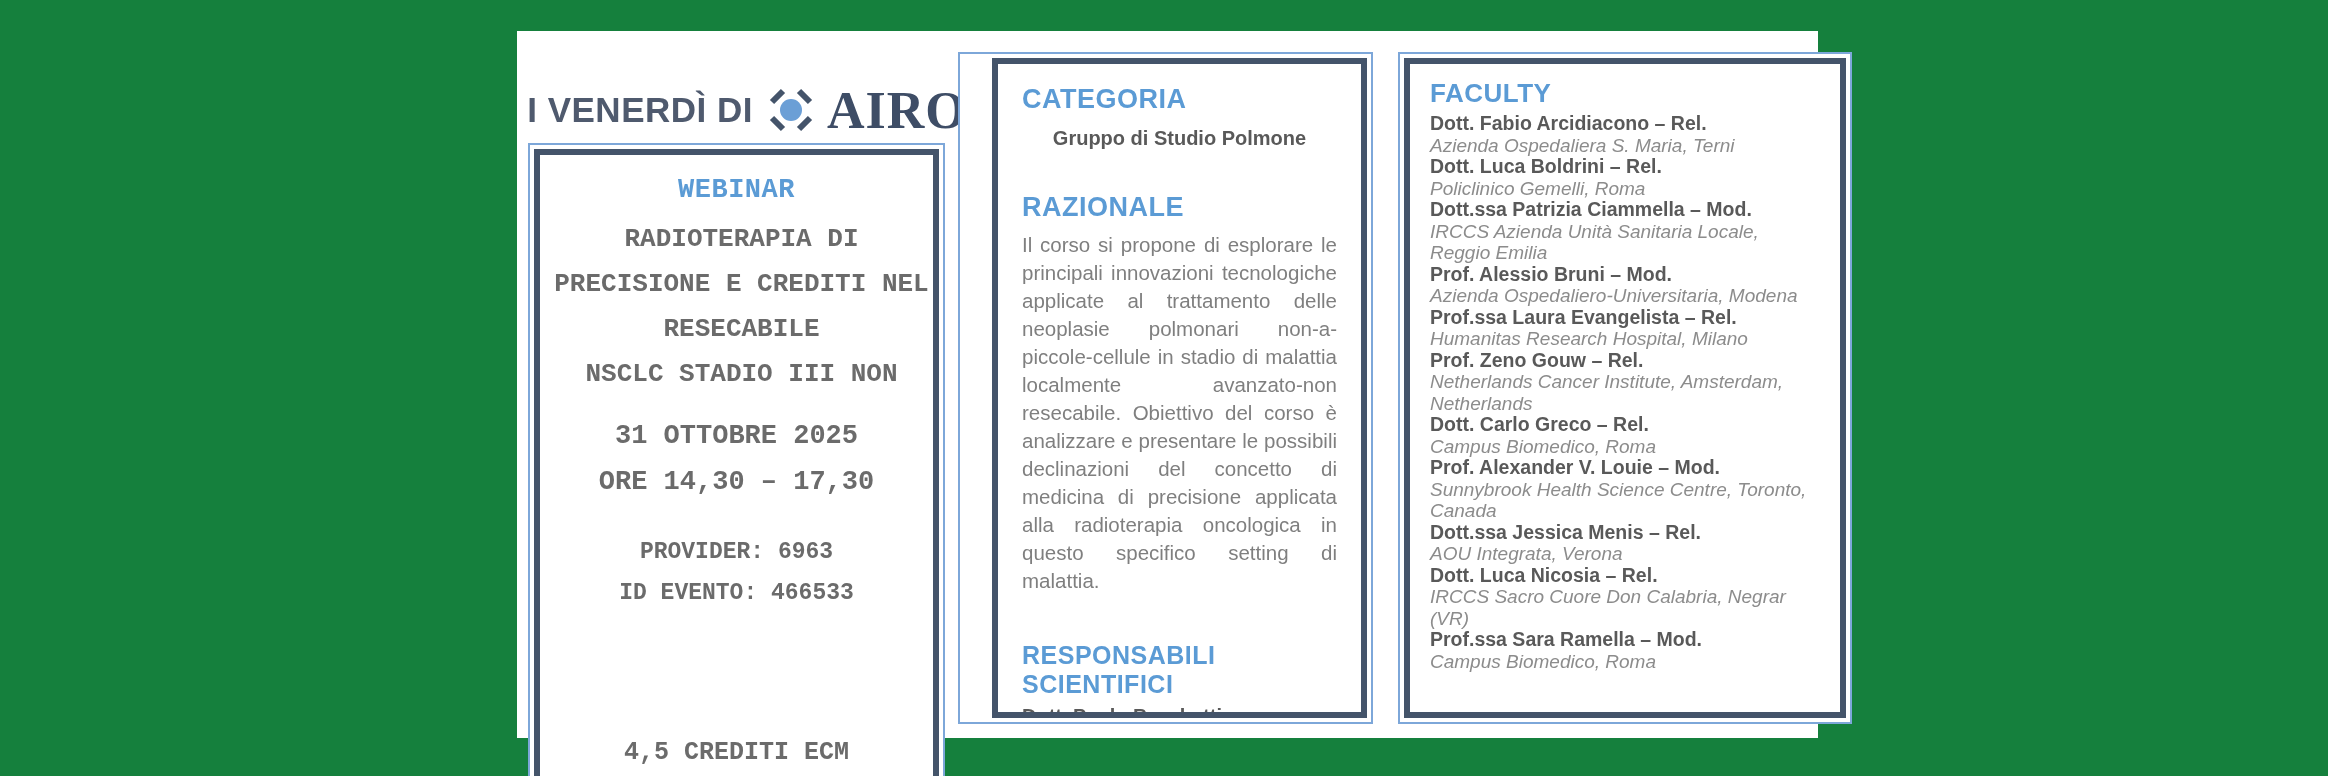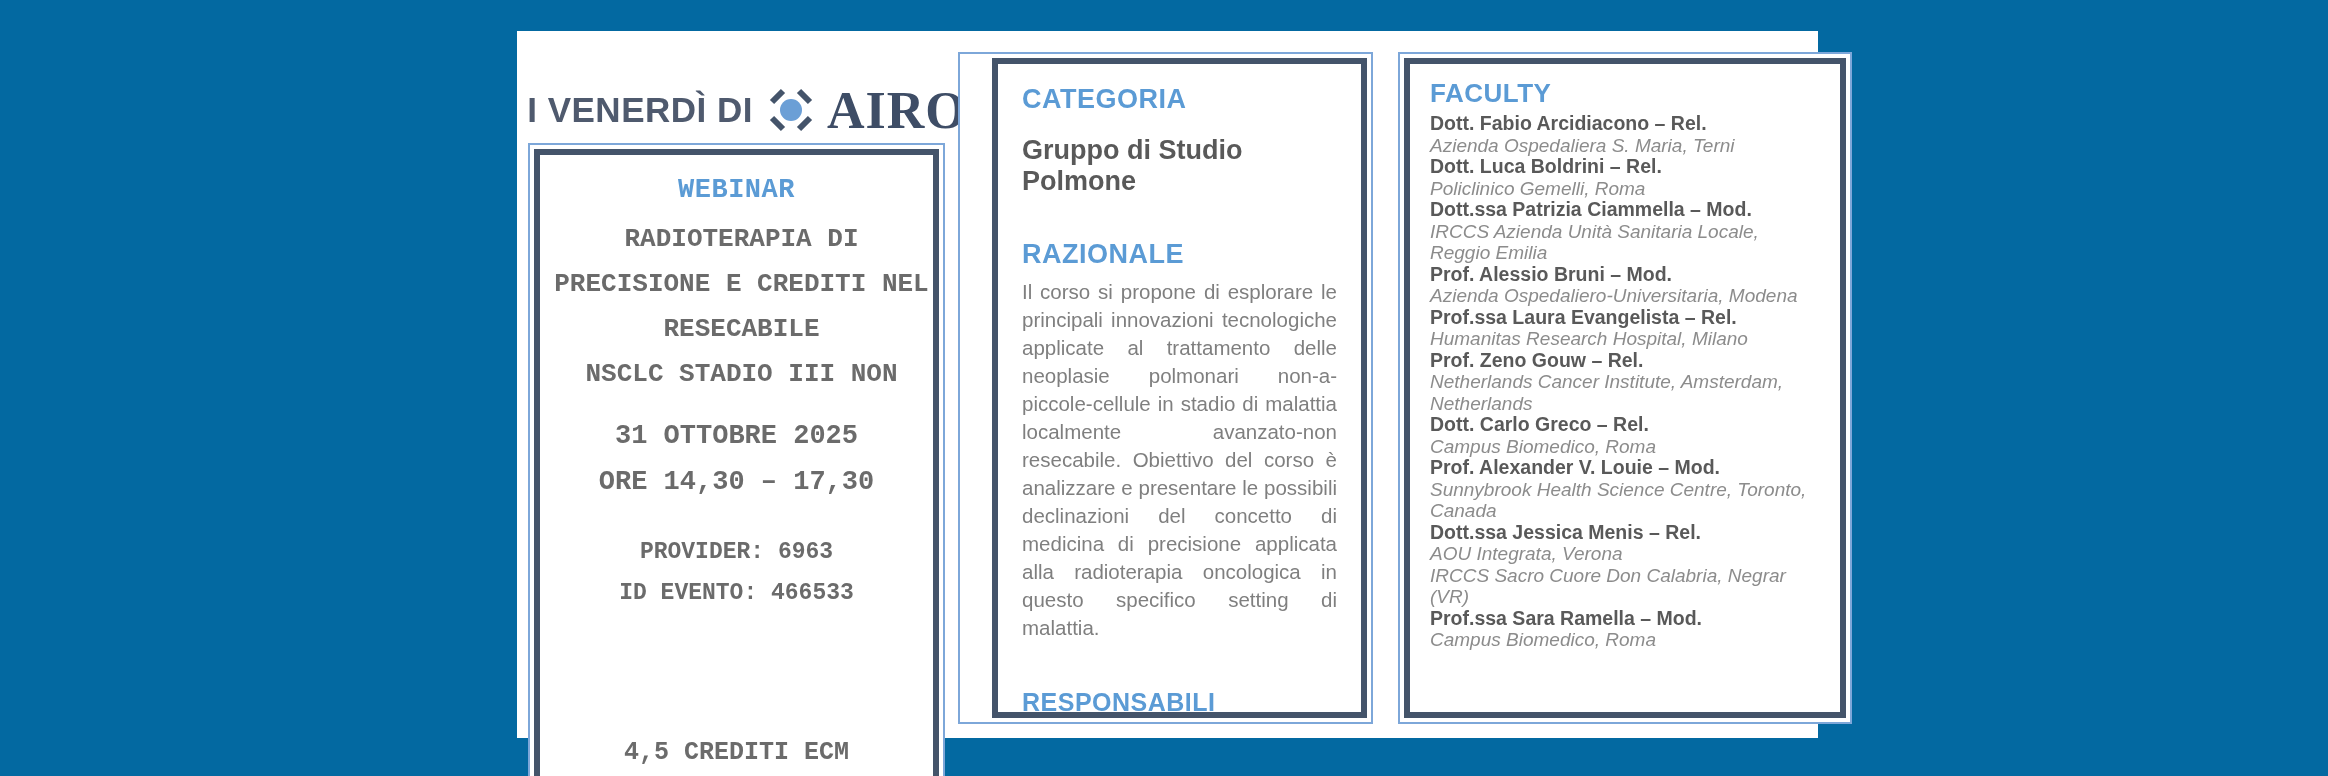--- a/index.html
+++ b/index.html
@@ -4,21 +4,21 @@
 <style>
   html, body { margin: 0; padding: 0; }
   body {
     font-family: "Liberation Sans", sans-serif;
     -webkit-font-smoothing: antialiased;
   }
   #stage {
     position: relative;
     width: 2328px;
     height: 776px;
-    background: #0369a1;
+    background: #15803d;
     overflow: hidden;
   }
   #card {
     position: absolute;
     left: 517px; top: 31px;
     width: 1301px; height: 707px;
     background: #ffffff;
   }
   
   .logo-row {
@@ -87,21 +87,21 @@
   }
   .event-date { font-size: 27px; font-weight: 700; color: #6b6b6b; margin-top: 24px; }
   .event-time { font-size: 27px; font-weight: 700; color: #6b6b6b; margin-top: 16px; }
   .provider   { font-size: 23px; font-weight: 700; color: #6b6b6b; margin-top: 42px; }
   .event-id   { font-size: 23px; font-weight: 700; color: #6b6b6b; margin-top: 15px; }
   .credits    { font-size: 25px; font-weight: 700; color: #6b6b6b; margin-top: auto; margin-bottom: 32px; }
 
   
   #mid-panel .panel-inner { padding: 20px 24px; }
   .categoria-h { font-size: 27px; }
-  .categoria-v { font-size: 27px; font-weight: 700; color: #595959; margin-top: 20px; }
+  .categoria-v { font-size: 20px; font-weight: 700; color: #595959; margin-top: 12px; text-align: center; }
   .razionale-h { font-size: 27px; margin-top: 42px; }
   .razionale-body {
     margin-top: 8px;
     font-size: 20.5px;
     line-height: 28px;
     color: #7f7f7f;
     text-align: justify;
   }
   .resp-h { font-size: 25px; margin-top: 46px; }
   .people { margin-top: 6px; }
@@ -221,20 +221,21 @@
               <div class="person-name">Prof. Alexander V. Louie – Mod.</div>
               <div class="person-aff">Sunnybrook Health Science Centre, Toronto, Canada</div>
             </div>
 
             <div>
               <div class="person-name">Dott.ssa Jessica Menis – Rel.</div>
               <div class="person-aff">AOU Integrata, Verona</div>
             </div>
 
             <div>
+              <div class="person-name">Dott. Luca Nicosia – Rel.</div>
               <div class="person-aff">IRCCS Sacro Cuore Don Calabria, Negrar (VR)</div>
             </div>
 
             <div>
               <div class="person-name">Prof.ssa Sara Ramella – Mod.</div>
               <div class="person-aff">Campus Biomedico, Roma</div>
             </div>
           </div>
       </div>
     </div>

